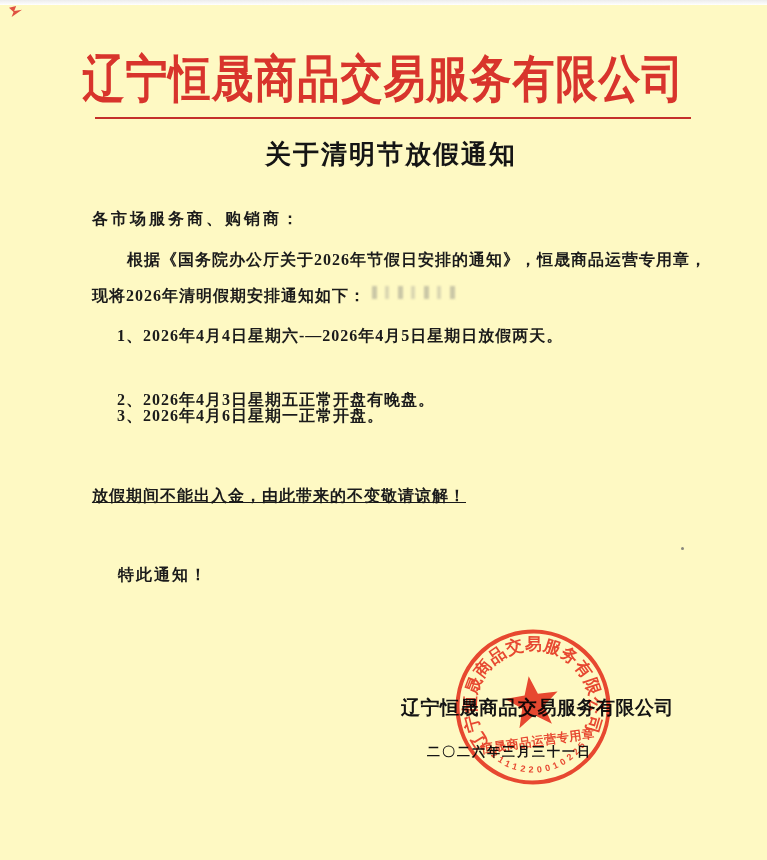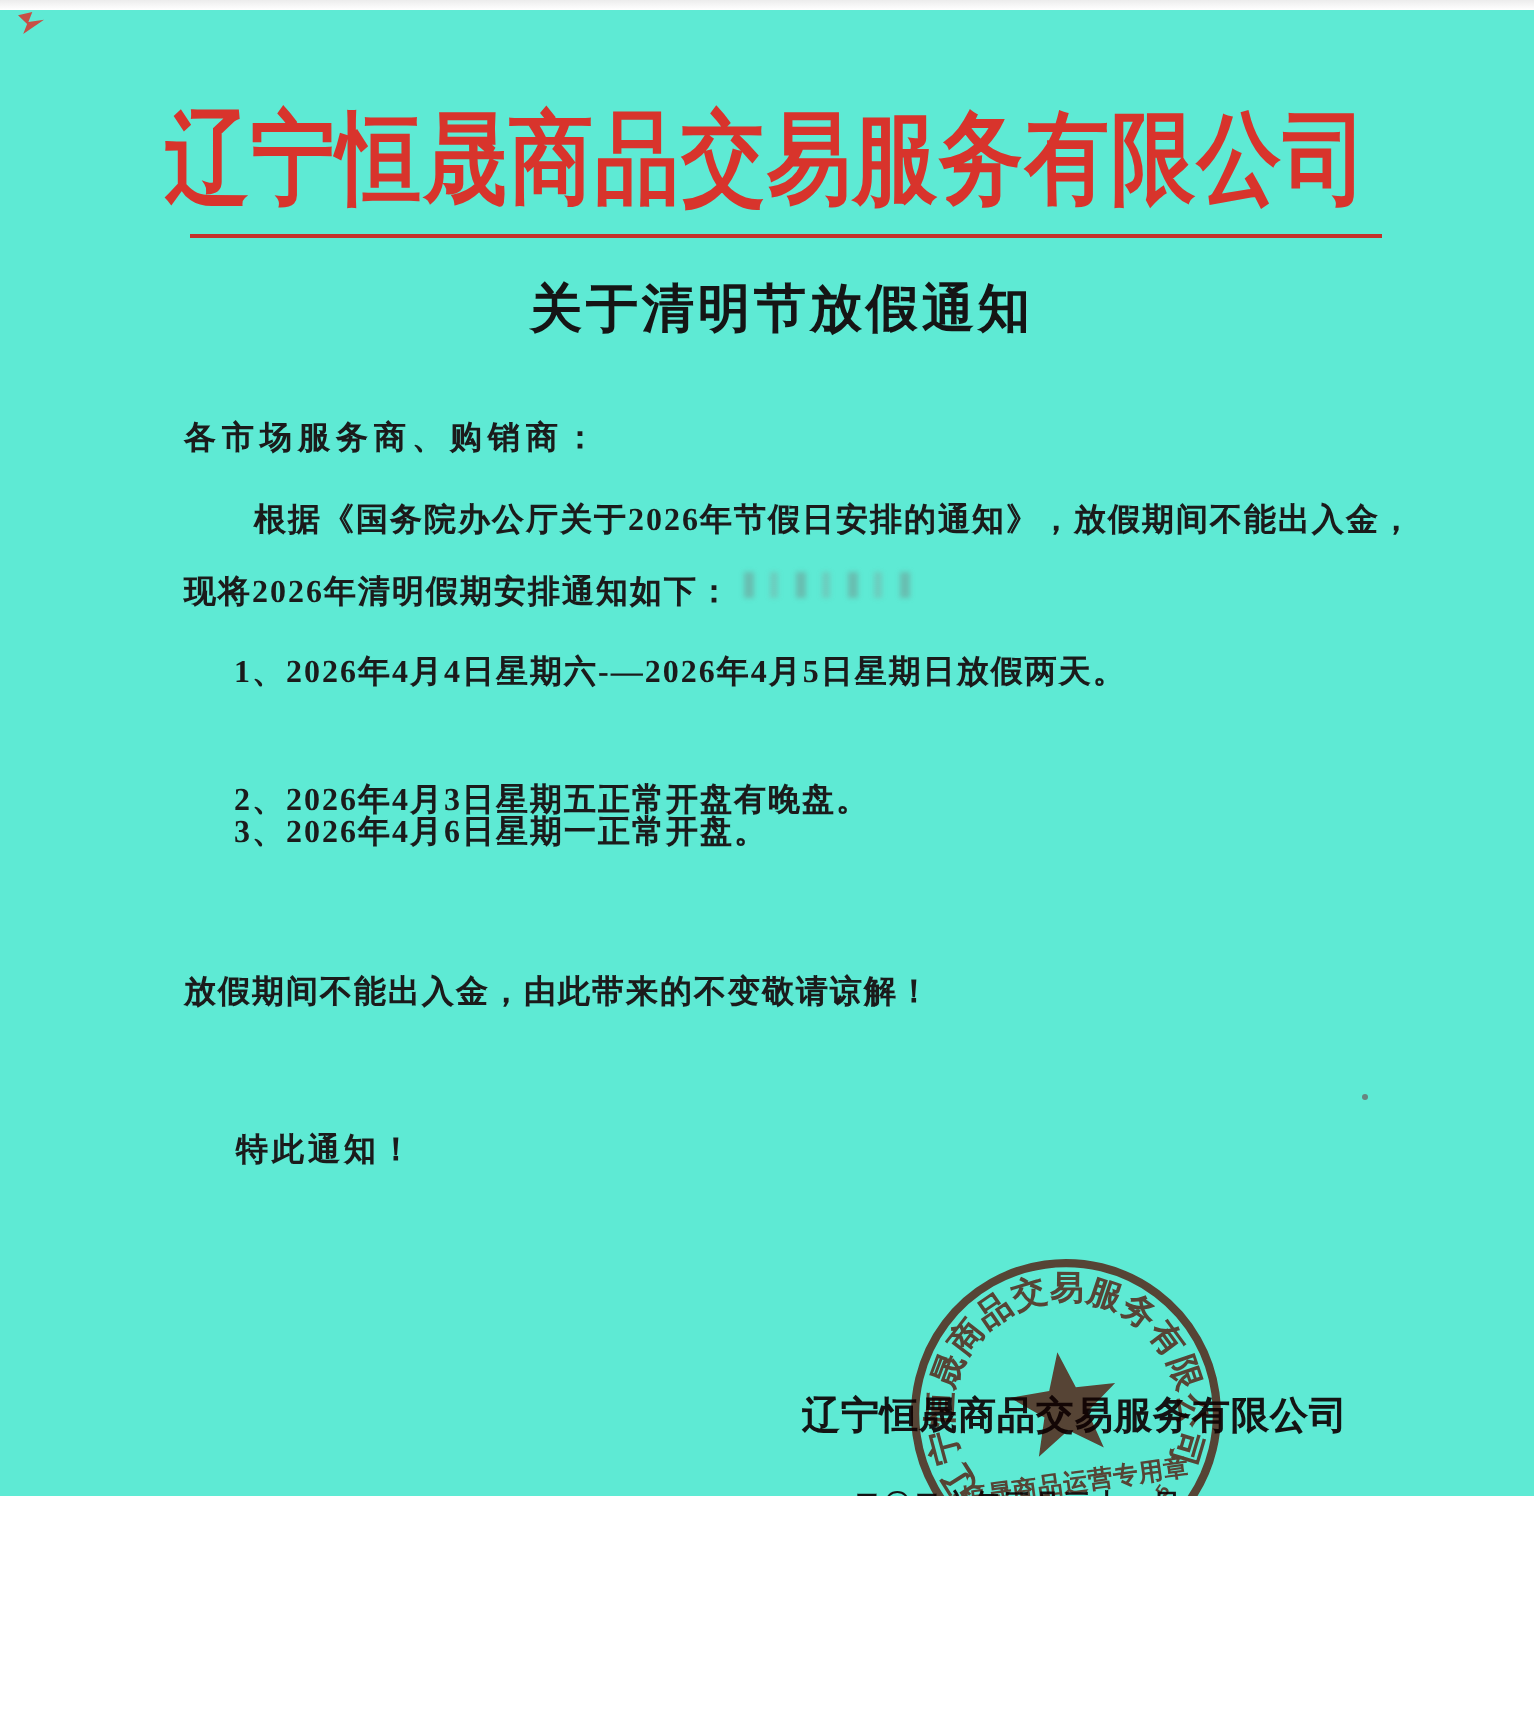--- a/index.html
+++ b/index.html
@@ -1,19 +1,19 @@
 <!DOCTYPE html>
 <html><head>
 <meta charset="utf-8">
 <style>
   html,body{margin:0;padding:0;background:#ffffff;}
   .page{
     position:relative;
-    width:767px;height:748px;
-    background:#5eead4;
+    width:767px;height:860px;
+    background:#fef9c3;
     overflow:hidden;
     font-family:"Liberation Serif","DejaVu Serif",serif;
     color:#1b1b1b;
   }
   
   .scan-edge{
     position:absolute;left:0;top:0;width:767px;height:5px;
     background:linear-gradient(#ececec,#ffffff);
   }
   
@@ -44,21 +44,21 @@
     position:absolute;
     font-size:16px;font-weight:600;color:#1b1b1b;
     letter-spacing:1px;white-space:nowrap;
   }
   .salutation{left:92px;top:209px;letter-spacing:3px;}
   .intro1{left:127px;top:250px;}
   .intro2{left:92px;top:286px;}
   .item1{left:117px;top:326px;}
   .item2{left:117px;top:366px;margin-top:24px;}
   .item3{left:117px;top:406px;font-family:Liberation Serif, serif;}
-  .note{left:92px;top:486px;}
+  .note{left:92px;top:486px;text-decoration:underline;}
   .closing{left:118px;top:565px;letter-spacing:2px;}
   
   .ghost-smudge{
     position:absolute;left:372px;top:286px;width:88px;height:13px;
     background:repeating-linear-gradient(90deg,
       rgba(120,120,120,.38) 0 5px, rgba(0,0,0,0) 5px 13px,
       rgba(140,140,140,.30) 13px 17px, rgba(0,0,0,0) 17px 26px);
     filter:blur(1.3px);
   }
   .speck{
@@ -92,21 +92,21 @@
   <div class="corner-mark"></div>
 
   <div class="company-title">辽宁恒晟商品交易服务有限公司</div>
 
   <div class="title-rule"></div>
 
   <div class="notice-title">关于清明节放假通知</div>
 
   <div class="bodyline salutation">各市场服务商、购销商：</div>
 
-  <div class="bodyline intro1">根据《国务院办公厅关于2026年节假日安排的通知》，放假期间不能出入金，</div>
+  <div class="bodyline intro1">根据《国务院办公厅关于2026年节假日安排的通知》，恒晟商品运营专用章，</div>
 
   <div class="bodyline intro2">现将2026年清明假期安排通知如下：</div>
 
   <div class="ghost-smudge"></div>
 
   <div class="bodyline item1">1、2026年4月4日星期六-—2026年4月5日星期日放假两天。</div>
 
   <div class="bodyline item2">2、2026年4月3日星期五正常开盘有晚盘。</div>
 
   <div class="bodyline item3">3、2026年4月6日星期一正常开盘。</div>

